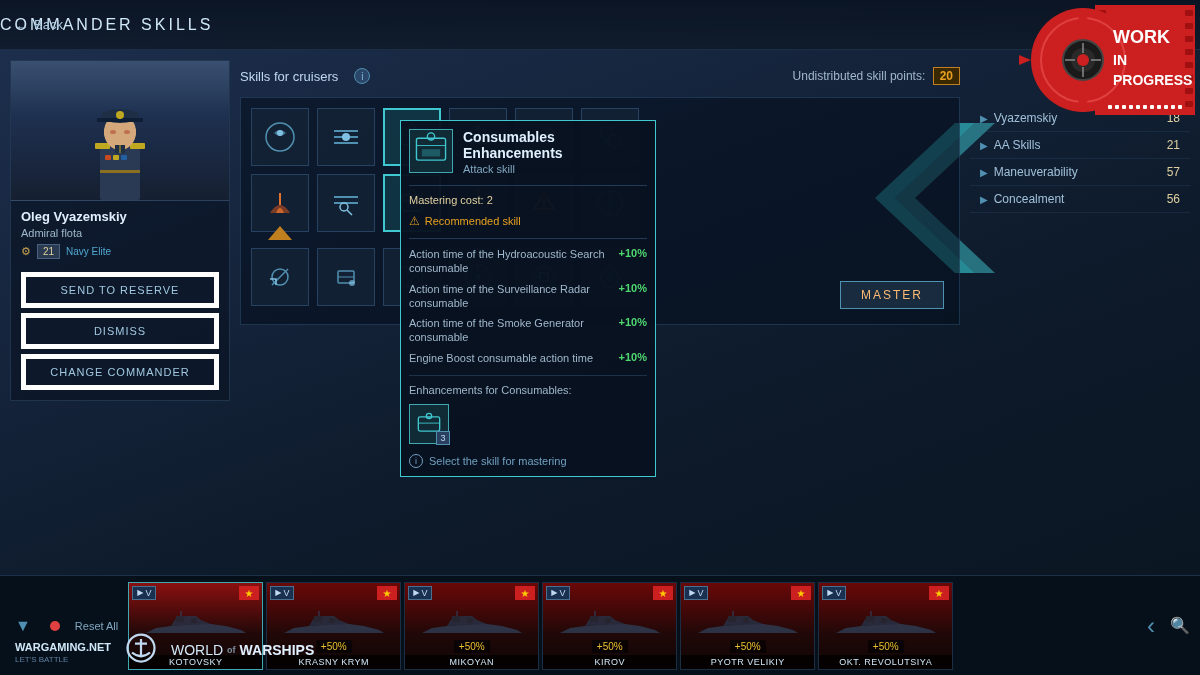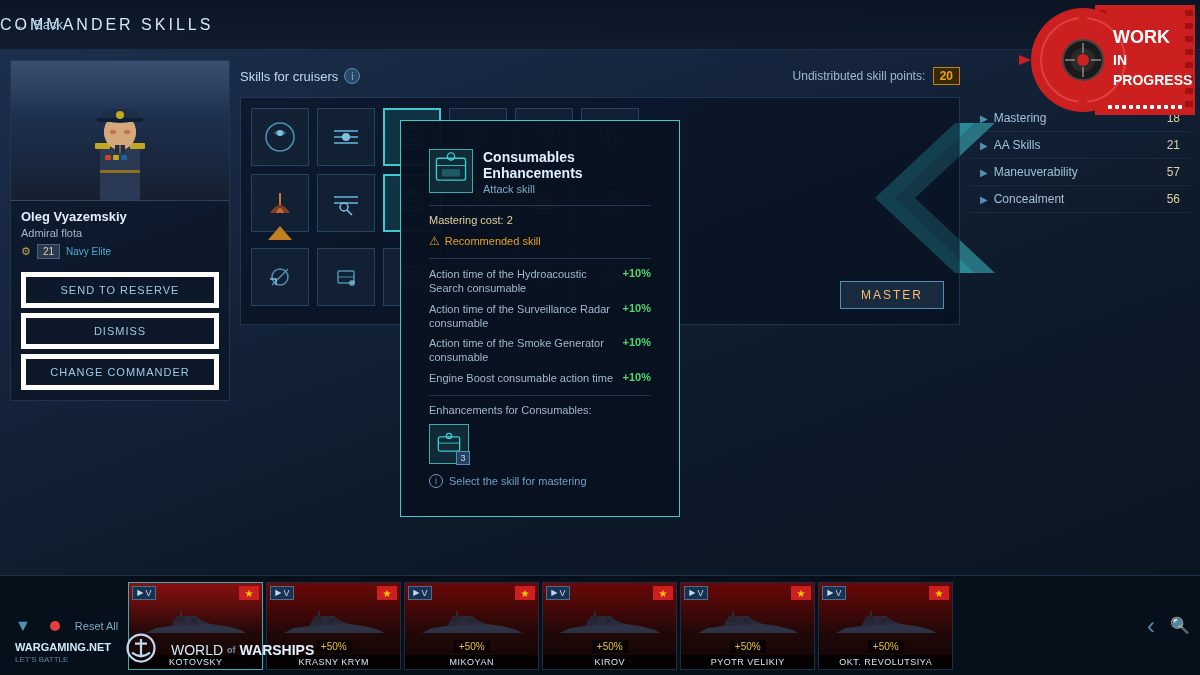--- a/index.html
+++ b/index.html
@@ -160,21 +160,21 @@
       align-items: center;
       padding: 8px 0;
       margin-bottom: 5px;
     }
 
     .skills-for-label {
       color: #c0d8f0;
       font-size: 13px;
       display: flex;
       align-items: center;
-      gap: 6px;
+      gap: 16px;
     }
 
     .info-icon {
       width: 16px;
       height: 16px;
       background: rgba(60,100,140,0.5);
       border: 1px solid #5090b0;
       border-radius: 50%;
       display: inline-flex;
       align-items: center;
@@ -262,25 +262,25 @@
       position: absolute;
       bottom: 15px;
       right: 15px;
     }
 
     
     .skill-tooltip {
       position: absolute;
       top: 60px;
       left: 160px;
-      width: 280px;
+      width: 256px;
       background: rgba(8,18,32,0.97);
       border: 1px solid #40c8d0;
       z-index: 15;
-      padding: 28px;
+      padding: 8px;
     }
 
     .tooltip-header {
       display: flex;
       align-items: flex-start;
       gap: 10px;
       margin-bottom: 10px;
     }
 
     .tooltip-icon {
@@ -993,21 +993,21 @@
     </div>
   </div>
 </div>
 
 <div class="right-panel">
   <div style="height: 45px;"></div>
   <div id="categories-container">
   <div class="skill-category">
       <div class="category-left">
         <span class="category-arrow">▶</span>
-        <span class="category-name">Mastering</span>
+        <span class="category-name">Vyazemskiy</span>
       </div>
       <span class="category-value">18</span>
     </div>
       <div class="skill-category">
       <div class="category-left">
         <span class="category-arrow">▶</span>
         <span class="category-name">AA Skills</span>
       </div>
       <span class="category-value">21</span>
     </div>

